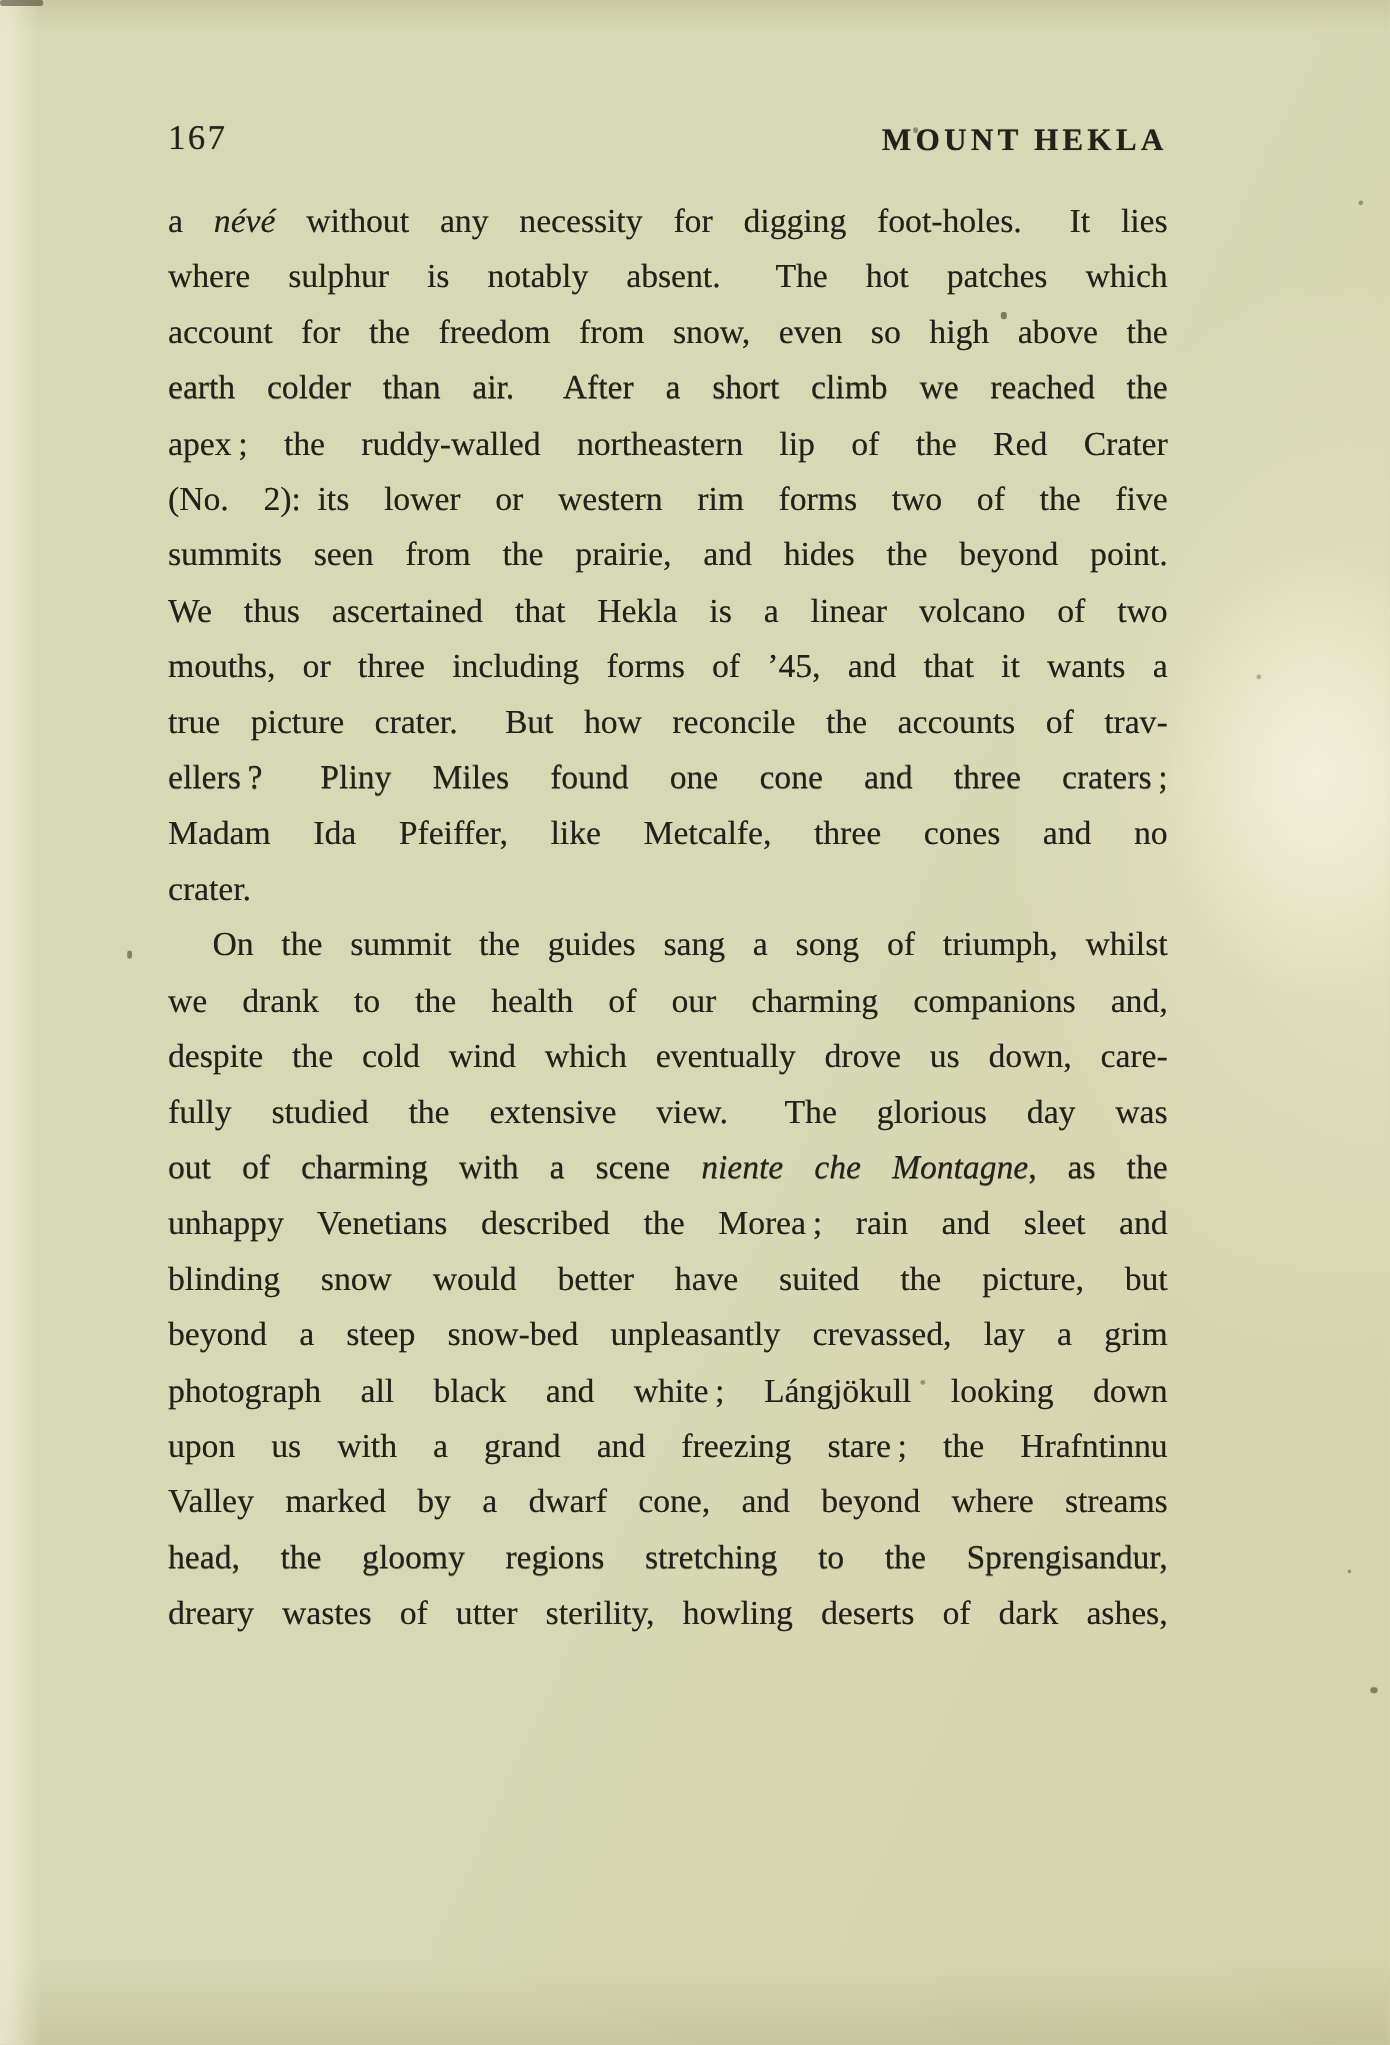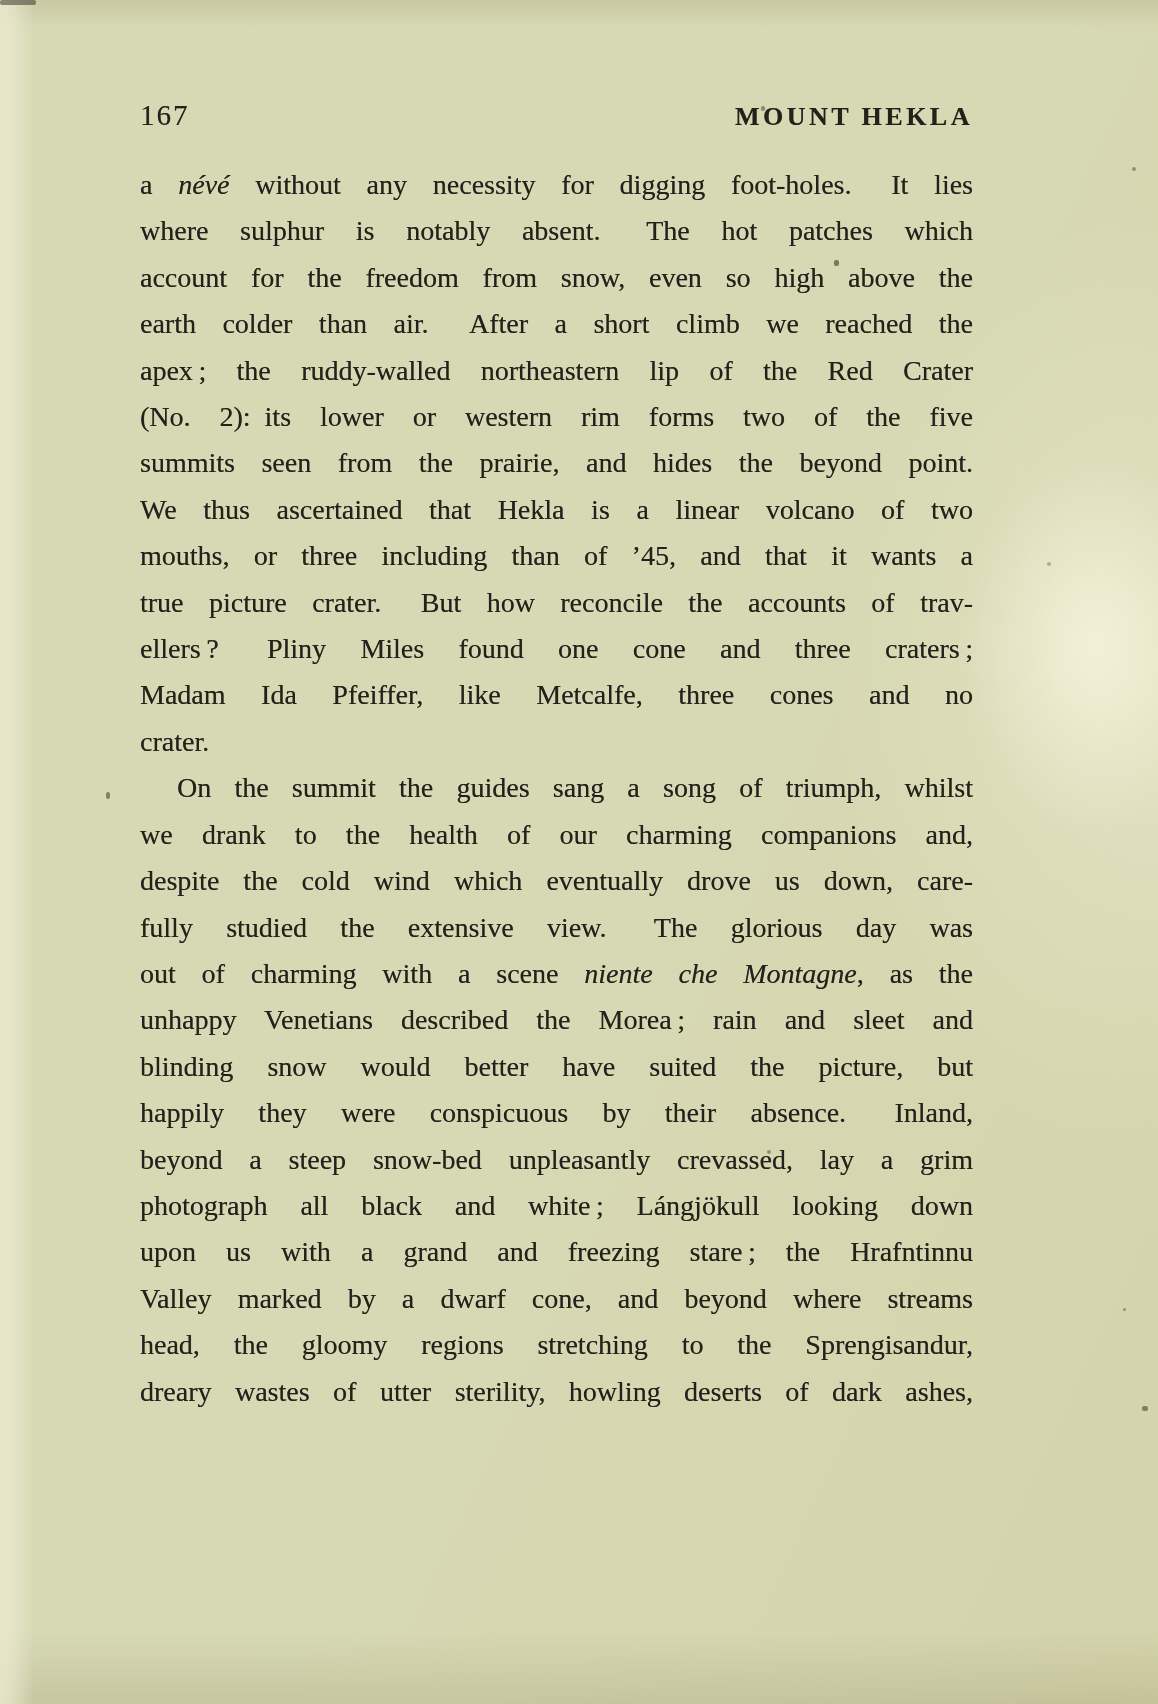--- a/index.html
+++ b/index.html
@@ -57,33 +57,32 @@
   <div class="page-num">167</div>
   <div class="text-block">
       <div class="line"><span>a </span><span class="it">névé</span><span> without any necessity for digging foot-holes.  It lies</span></div>
       <div class="line"><span>where sulphur is notably absent.  The hot patches which</span></div>
       <div class="line"><span>account for the freedom from snow, even so high above the</span></div>
       <div class="line"><span>earth colder than air.  After a short climb we reached the</span></div>
       <div class="line"><span>apex ; the ruddy-walled northeastern lip of the Red Crater</span></div>
       <div class="line"><span>(No. 2): its lower or western rim forms two of the five</span></div>
       <div class="line"><span>summits seen from the prairie, and hides the beyond point.</span></div>
       <div class="line"><span>We thus ascertained that Hekla is a linear volcano of two</span></div>
-      <div class="line"><span>mouths, or three including than of ’45, and that it wants a</span></div>
+      <div class="line"><span>mouths, or three including forms of ’45, and that it wants a</span></div>
       <div class="line"><span>true picture crater.  But how reconcile the accounts of trav-</span></div>
       <div class="line"><span>ellers ?  Pliny Miles found one cone and three craters ;</span></div>
       <div class="line"><span>Madam Ida Pfeiffer, like Metcalfe, three cones and no</span></div>
       <div class="line short"><span>crater.</span></div>
       <div class="line indent"><span>On the summit the guides sang a song of triumph, whilst</span></div>
       <div class="line"><span>we drank to the health of our charming companions and,</span></div>
       <div class="line"><span>despite the cold wind which eventually drove us down, care-</span></div>
       <div class="line"><span>fully studied the extensive view.  The glorious day was</span></div>
       <div class="line"><span>out of charming with a scene </span><span class="it">niente che Montagne</span><span>, as the</span></div>
       <div class="line"><span>unhappy Venetians described the Morea ; rain and sleet and</span></div>
       <div class="line"><span>blinding snow would better have suited the picture, but</span></div>
-      <div class="line"><span>happily they were conspicuous by their absence.  Inland,</span></div>
       <div class="line"><span>beyond a steep snow-bed unpleasantly crevassed, lay a grim</span></div>
       <div class="line"><span>photograph all black and white ; Lángjökull looking down</span></div>
       <div class="line"><span>upon us with a grand and freezing stare ; the Hrafntinnu</span></div>
       <div class="line"><span>Valley marked by a dwarf cone, and beyond where streams</span></div>
       <div class="line"><span>head, the gloomy regions stretching to the Sprengisandur,</span></div>
       <div class="line"><span>dreary wastes of utter sterility, howling deserts of dark ashes,</span></div>
     </div>
   <div class="artifacts">
       <div class="speck" style="left: 0px; top: 0px; width: 36px; height: 5px; opacity: 0.5;"></div>
       <div class="speck" style="left: 761px; top: 106px; width: 4px; height: 5px; opacity: 0.45;"></div>

